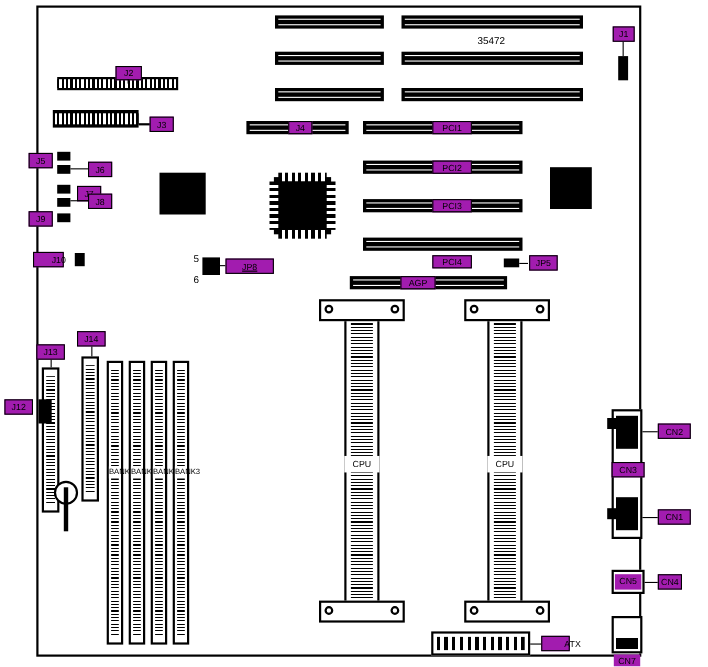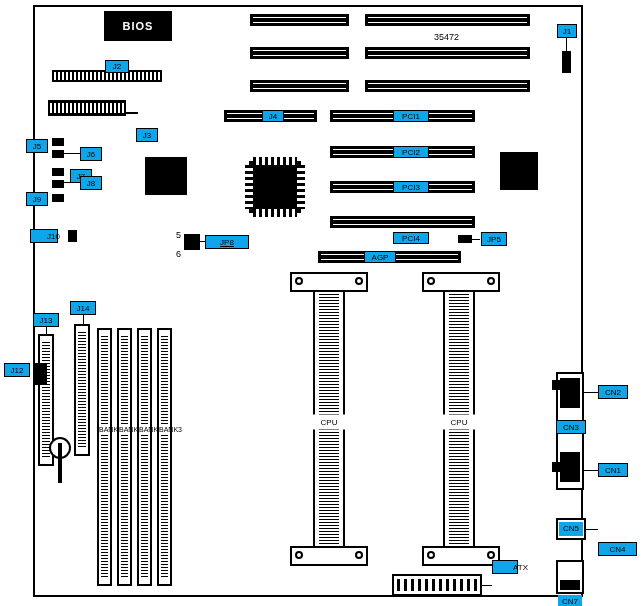--- a/index.html
+++ b/index.html
@@ -4,21 +4,21 @@
 <style>
   html,body{margin:0;padding:0;background:#ffffff;}
   body{font-family:"Liberation Sans", sans-serif;}
   #root{position:relative;width:644px;height:606px;background:#ffffff;overflow:hidden;}
 
   .board{position:absolute;left:33px;top:5px;width:550px;height:592px;border:2px solid #000;background:#fff;box-sizing:border-box;}
 
   
   .blk{position:absolute;background:#000;}
   .lbl{position:absolute;font-size:9px;color:#000;line-height:1;white-space:nowrap;}
-  .lblbox{position:absolute;border:1px solid #000;background:#0ea5e9;box-sizing:border-box;
+  .lblbox{position:absolute;border:1px solid #000;background:#a21caf;box-sizing:border-box;
           font-size:8px;line-height:1;text-align:center;color:#000;}
   .ln{position:absolute;background:#000;}
 
   
   .slot{position:absolute;background:#000;}
   .slot::after{content:"";position:absolute;left:3px;right:3px;top:3px;bottom:3px;
                border-top:1px solid #fff;border-bottom:1px solid #fff;}
 
   
   .bios{position:absolute;background:#000;color:#fff;font-size:11px;font-weight:bold;
@@ -53,21 +53,20 @@
        repeating-linear-gradient(to right,#000 0,#000 3px,#fff 3px,#fff 7px);}
 
   .battery{position:absolute;border:2px solid #000;border-radius:50%;background:#fff;box-sizing:border-box;}
 </style>
 </head>
 <body>
 
 <div id="root">
   <div class="board"></div>
 
-  <div class="bios" style="left:104px;top:11px;width:68px;height:30px;">BIOS</div>
 
   <div class="lbl" style="left:434px;top:33px;font-size:9px;">35472</div>
 
   <div class="slot" style="left:250px;top:14px;width:99px;height:12px;"></div>
   <div class="slot" style="left:250px;top:47px;width:99px;height:12px;"></div>
   <div class="slot" style="left:250px;top:80px;width:99px;height:12px;"></div>
 
   <div class="slot" style="left:365px;top:14px;width:165px;height:12px;"></div>
   <div class="slot" style="left:365px;top:47px;width:165px;height:12px;"></div>
   <div class="slot" style="left:365px;top:80px;width:165px;height:12px;"></div>
@@ -93,21 +92,21 @@
   <div class="blk" style="left:52px;top:70px;width:110px;height:12px;"></div>
   <div class="blk" style="left:52px;top:72px;width:110px;height:8px;
        background:repeating-linear-gradient(to right,#000 0,#000 2px,#fff 2px,#fff 4px);"></div>
   <div class="lblbox" style="left:105px;top:60px;width:24px;height:13px;line-height:12px;">J2</div>
   <div class="ln" style="left:116px;top:72px;width:1px;height:4px;"></div>
 
   <div class="blk" style="left:48px;top:100px;width:78px;height:16px;"></div>
   <div class="blk" style="left:48px;top:103px;width:78px;height:10px;
        background:repeating-linear-gradient(to right,#000 0,#000 2px,#fff 2px,#fff 4px);"></div>
   <div class="ln" style="left:126px;top:112px;width:12px;height:2px;"></div>
-  <div class="lblbox" style="left:136px;top:106px;width:22px;height:14px;line-height:13px;margin-top:22px;">J3</div>
+  <div class="lblbox" style="left:136px;top:106px;width:22px;height:14px;line-height:13px;">J3</div>
 
   <div class="lblbox" style="left:557px;top:24px;width:20px;height:14px;line-height:13px;">J1</div>
   <div class="ln" style="left:566px;top:38px;width:1px;height:13px;"></div>
   <div class="blk" style="left:562px;top:51px;width:9px;height:22px;"></div>
 
   <div class="lblbox" style="left:26px;top:139px;width:22px;height:14px;line-height:13px;">J5</div>
   <div class="blk" style="left:52px;top:138px;width:12px;height:8px;"></div>
   <div class="blk" style="left:52px;top:150px;width:12px;height:8px;"></div>
   <div class="lblbox" style="left:80px;top:147px;width:22px;height:14px;line-height:13px;">J6</div>
   <div class="ln" style="left:64px;top:153px;width:16px;height:1px;"></div>
@@ -202,37 +201,37 @@
   </div>
   <div class="retn" style="left:422px;top:546px;width:78px;height:20px;">
     <div class="dot" style="left:3px;top:3px;"></div>
     <div class="dot" style="right:3px;top:3px;"></div>
   </div>
 
   <div class="atx" style="left:392px;top:574px;width:90px;height:22px;">
     <div class="dots"></div>
   </div>
   <div class="ln" style="left:482px;top:585px;width:10px;height:1px;"></div>
-  <div class="lblbox" style="left:492px;top:560px;width:26px;height:14px;line-height:13px;padding-left:20px;">ATX</div>
+  <div class="lblbox" style="left:492px;top:578px;width:26px;height:14px;line-height:13px;padding-left:20px;">ATX</div>
 
   <div class="conn" style="left:556px;top:372px;width:28px;height:118px;"></div>
   <div class="blk" style="left:560px;top:378px;width:20px;height:30px;"></div>
   <div class="blk" style="left:560px;top:452px;width:20px;height:30px;"></div>
   <div class="blk" style="left:552px;top:380px;width:8px;height:10px;"></div>
   <div class="blk" style="left:552px;top:462px;width:8px;height:10px;"></div>
 
   <div class="ln" style="left:584px;top:392px;width:14px;height:1px;"></div>
   <div class="lblbox" style="left:598px;top:385px;width:30px;height:14px;line-height:13px;">CN2</div>
 
   <div class="lblbox" style="left:556px;top:420px;width:30px;height:14px;line-height:13px;">CN3</div>
 
   <div class="ln" style="left:584px;top:470px;width:14px;height:1px;"></div>
   <div class="lblbox" style="left:598px;top:463px;width:30px;height:14px;line-height:13px;">CN1</div>
 
   <div class="conn" style="left:556px;top:518px;width:30px;height:22px;"></div>
   <div class="lblbox" style="left:559px;top:522px;width:24px;height:14px;line-height:13px;border:none;">CN5</div>
   <div class="ln" style="left:586px;top:529px;width:12px;height:1px;"></div>
-  <div class="lblbox" style="left:598px;top:542px;width:39px;height:14px;line-height:13px;">CN4</div>
+  <div class="lblbox" style="left:598px;top:522px;width:22px;height:14px;line-height:13px;">CN4</div>
 
   <div class="conn" style="left:556px;top:560px;width:28px;height:34px;"></div>
   <div class="lblbox" style="left:558px;top:595px;width:24px;height:14px;line-height:13px;border:none;">CN7</div>
   <div class="blk" style="left:560px;top:580px;width:20px;height:10px;"></div>
 </div>
 
 </body></html>

